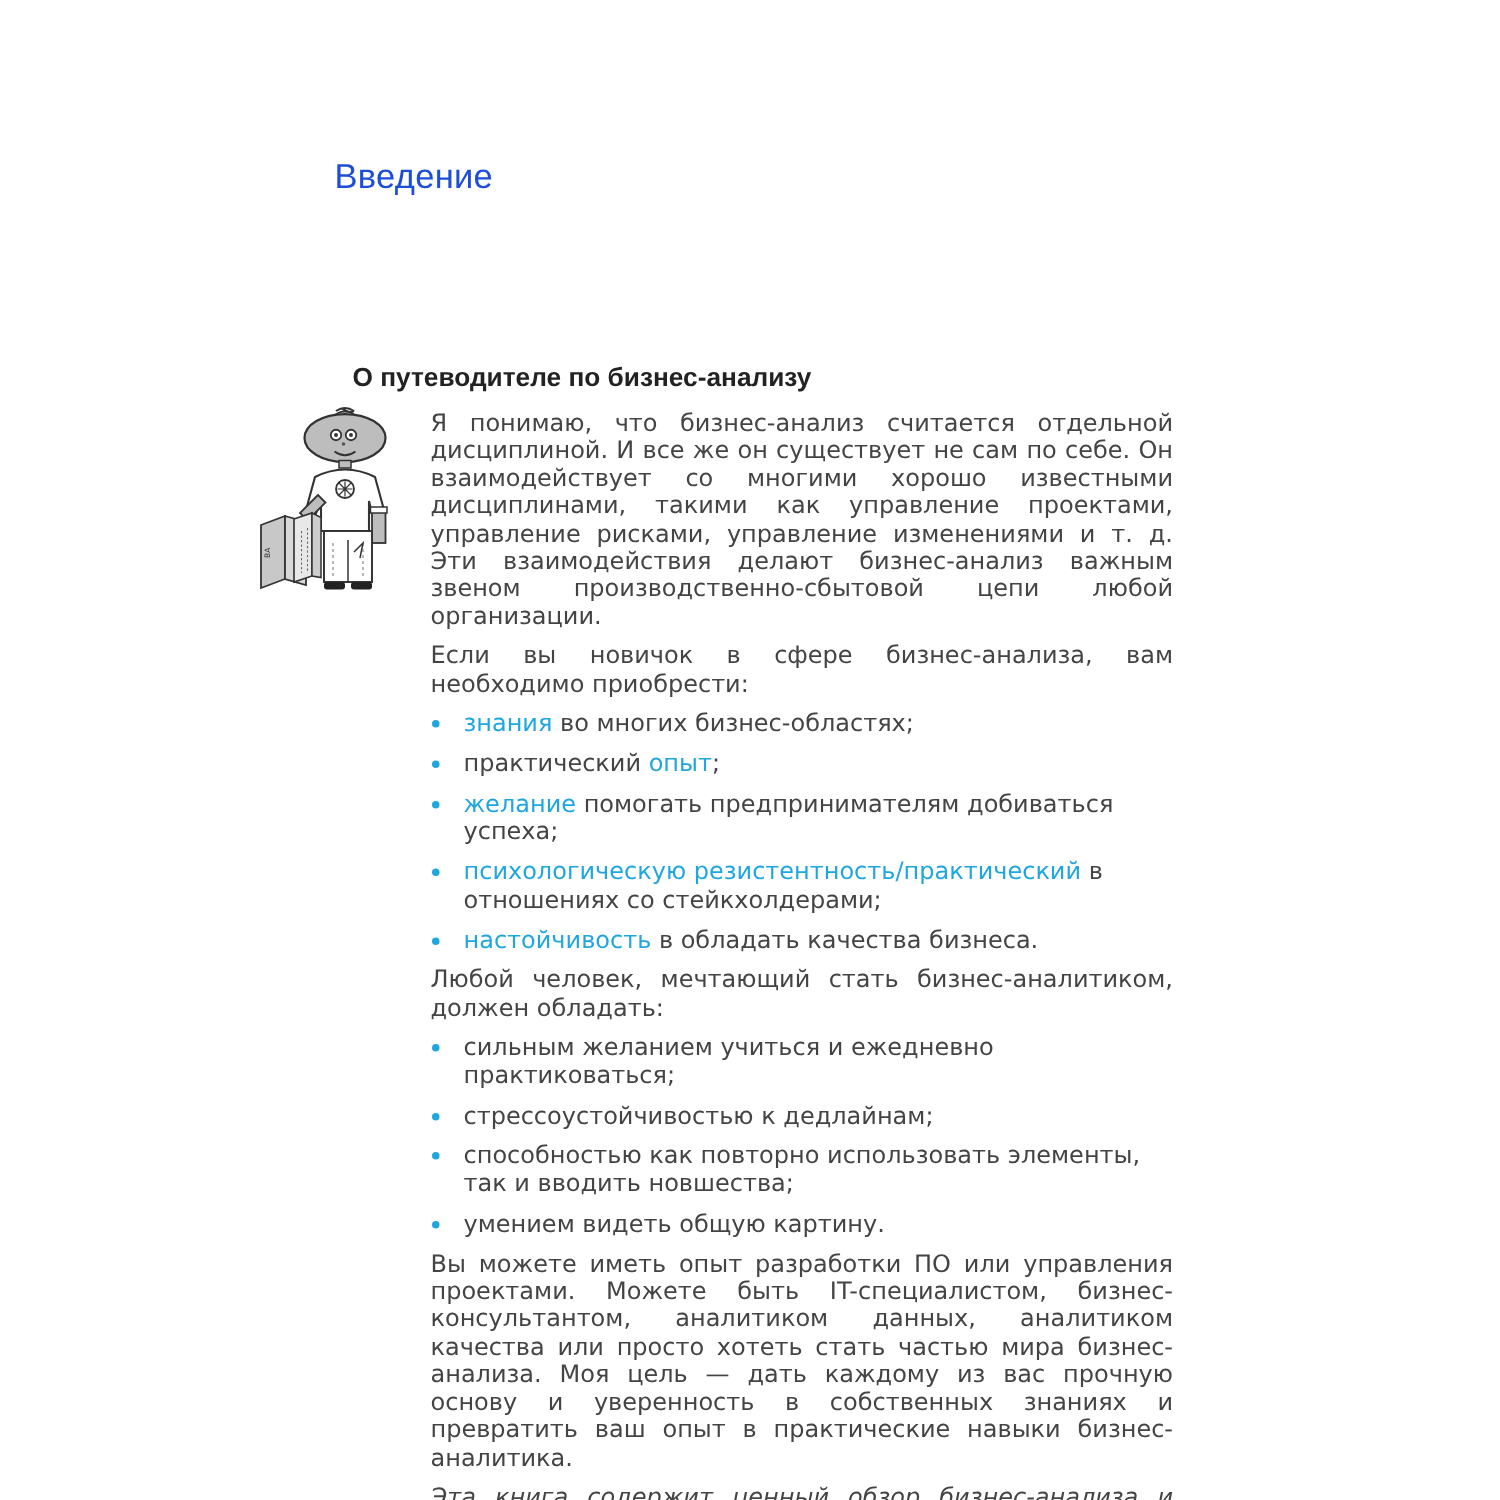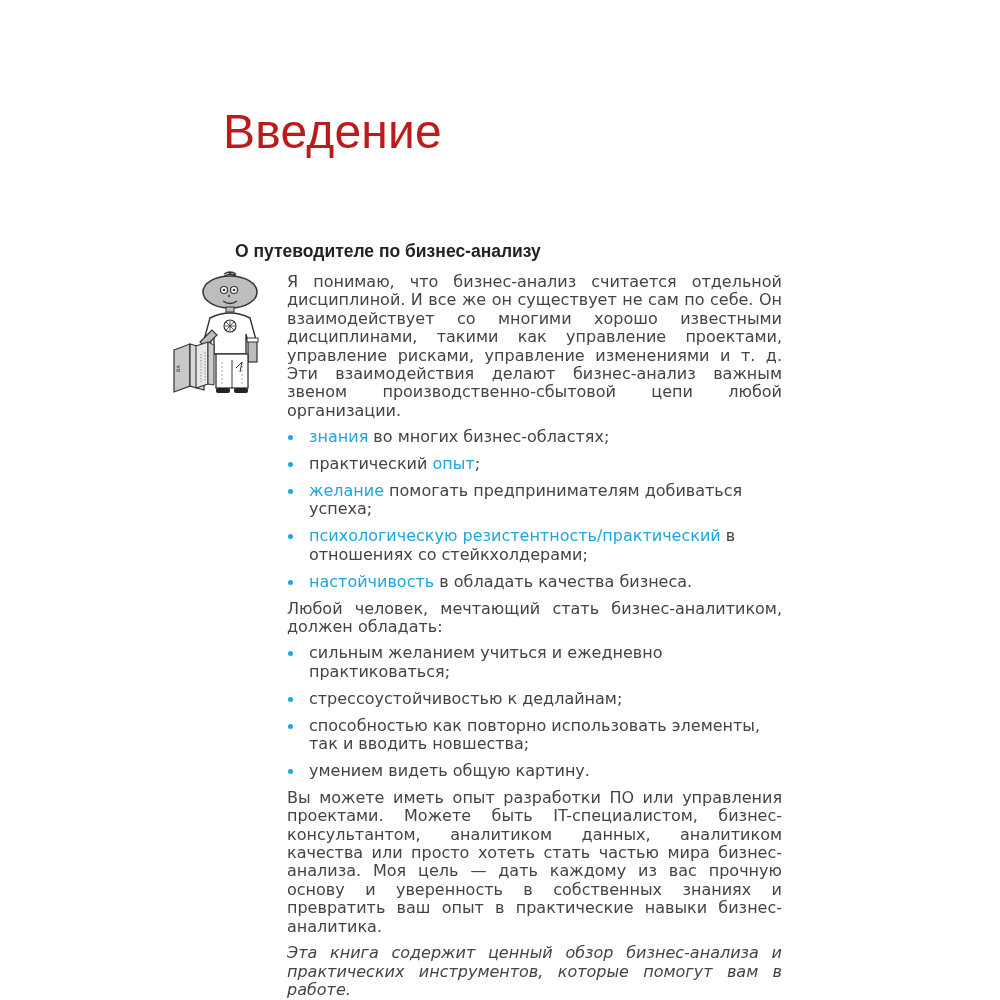--- a/index.html
+++ b/index.html
@@ -1,17 +1,17 @@
 <!DOCTYPE html>
 <html><head>
   <meta charset="utf-8">
   <style>
     html, body { margin: 0; padding: 0; background: #ffffff; }
     body { width: 1000px; height: 1000px; position: relative; overflow: hidden; font-family: "DejaVu Sans", sans-serif; color: #3a3a3a; }
-    .chapter-title { position: absolute; left: 223px; top: 104px; font-family: "Liberation Sans", sans-serif; font-size: 48px; color: #b91c1c; font-weight: normal; margin: 0; letter-spacing: 0.2px; }
+    .chapter-title { position: absolute; left: 223px; top: 104px; font-family: "Liberation Sans", sans-serif; font-size: 23px; color: #1d4ed8; font-weight: normal; margin: 0; letter-spacing: 0.2px; }
     .section-title { position: absolute; left: 223px; top: 229px; font-family: "Liberation Sans", sans-serif; font-size: 17.5px; font-weight: bold; color: #222; margin: 12px; }
     .illustration { position: absolute; left: 172px; top: 270px; width: 96px; height: 126px; }
     .body-text { position: absolute; left: 287px; top: 273px; width: 495px; font-size: 16px; line-height: 18.4px; color: #444; }
     .body-text p { margin: 0 0 8px 0; text-align: justify; }
     .body-text p.last { margin-bottom: 0; font-style: italic; }
     ul.bullets { list-style: none; margin: 0 0 8px 0; padding: 0; }
     ul.bullets li { position: relative; padding-left: 22px; margin-bottom: 8.5px; }
     ul.bullets li::before { content: ""; position: absolute; left: 1px; top: 7px; width: 5px; height: 5px; border-radius: 50%; background: #1ea6e0; }
     .hl { color: #1ea6e0; }
   </style>
@@ -58,20 +58,21 @@
     <path d="M18 74 l14 4 v42 l-14 -4 z" fill="#d8d8d8" stroke="#333" stroke-width="1.2"></path>
     <path d="M24 76 l12 -4 v42 l-12 4 z" fill="#e8e8e8" stroke="#333" stroke-width="1.1"></path>
     <path d="M36 72 l6 3 v40 l-6 -1 z" fill="#ccc" stroke="#333" stroke-width="1"></path>
     <path d="M29 84 v28 M33 82 v30" stroke="#666" stroke-width="0.7" stroke-dasharray="1.5 1.5"></path>
     <text x="8" y="102" font-size="5" fill="#333" transform="rotate(-90 8 102)" font-family="DejaVu Sans, sans-serif">BA</text>
   </svg>
 </div>
 
 <div class="body-text">
   <p>Я понимаю, что бизнес-анализ считается отдельной дисциплиной. И все же он существует не сам по себе. Он взаимодействует со многими хорошо известными дисциплинами, такими как управление проектами, управление рисками, управление изменениями и т. д. Эти взаимодействия делают бизнес-анализ важным звеном производственно-сбытовой цепи любой организации.</p>
+  <p>Если вы новичок в сфере бизнес-анализа, вам необходимо приобрести:</p>
   <ul class="bullets">
     <li><span></span><span class="hl">знания</span><span> во многих бизнес-областях;</span></li>
     <li><span>практический </span><span class="hl">опыт</span><span>;</span></li>
     <li><span></span><span class="hl">желание</span><span> помогать предпринимателям добиваться успеха;</span></li>
     <li><span></span><span class="hl">психологическую резистентность/практический</span><span> в отношениях со стейкхолдерами;</span></li>
     <li><span></span><span class="hl">настойчивость</span><span> в обладать качества бизнеса.</span></li>
   </ul>
   <p>Любой человек, мечтающий стать бизнес-аналитиком, должен обладать:</p>
   <ul class="bullets">
     <li>сильным желанием учиться и ежедневно практиковаться;</li>

